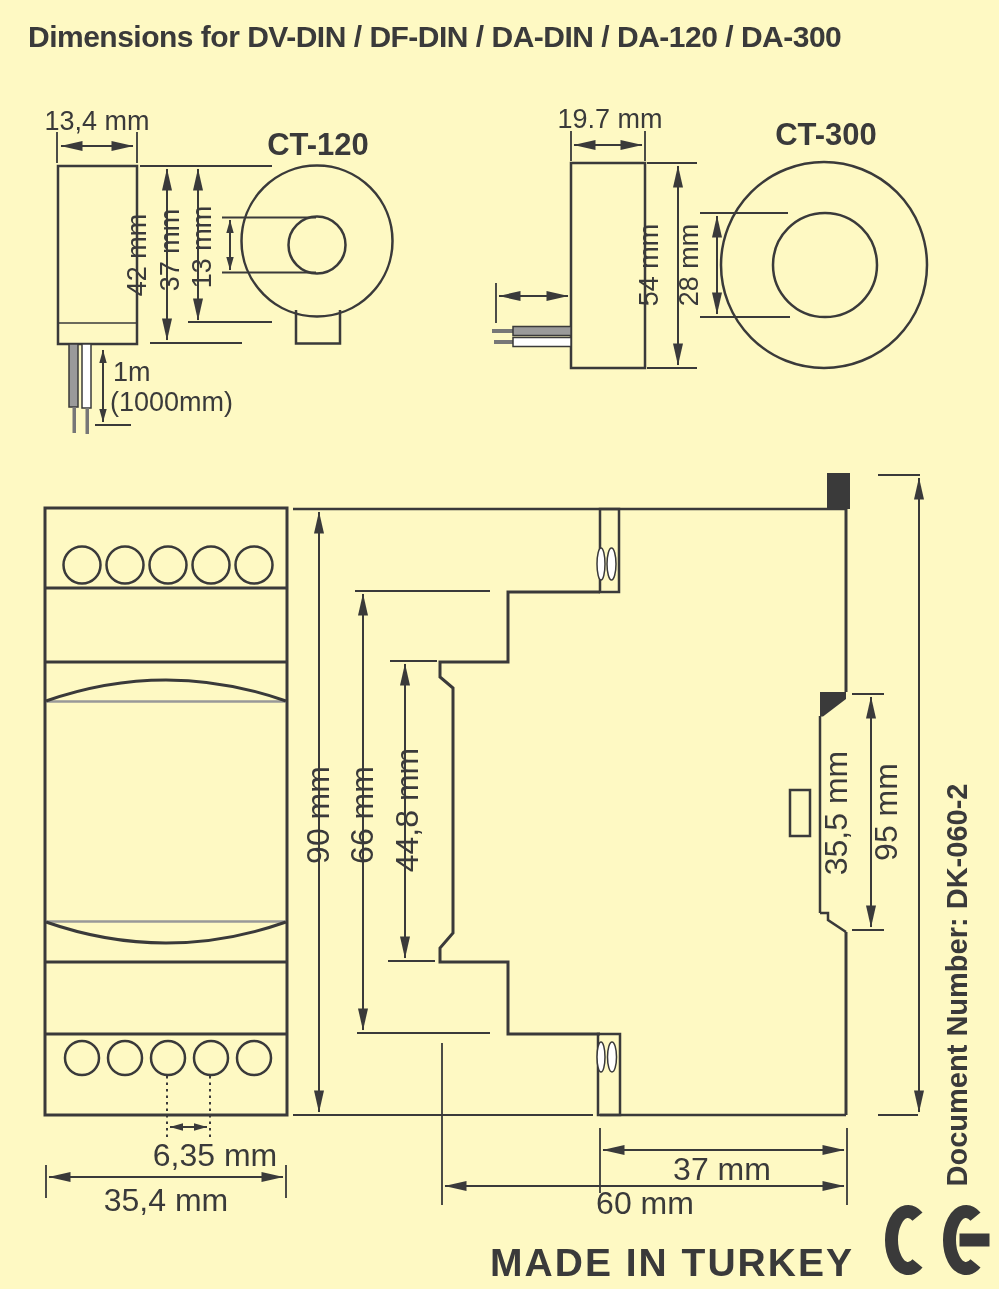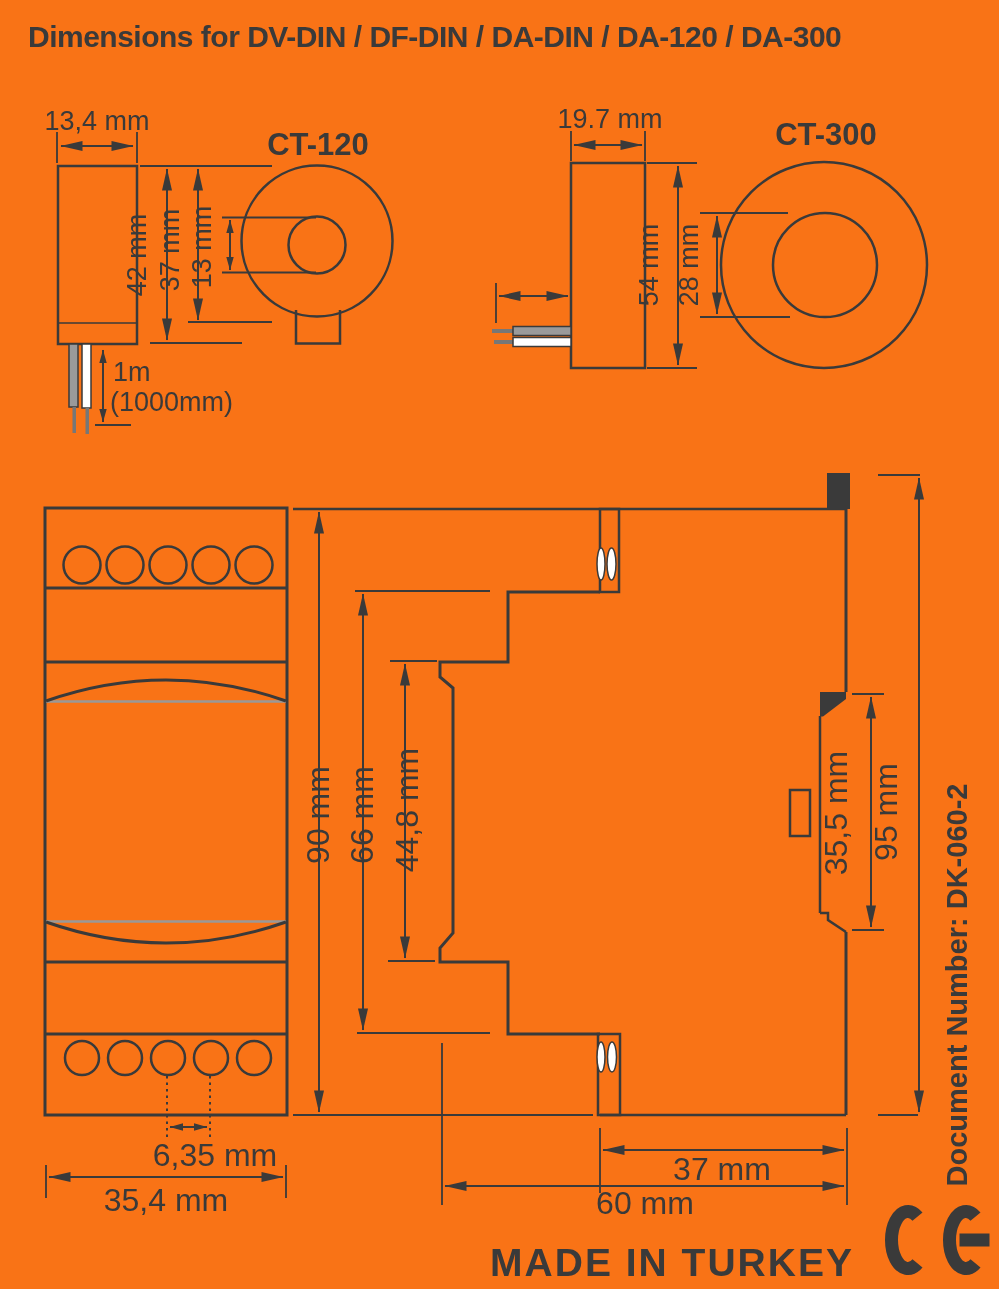--- a/index.html
+++ b/index.html
@@ -1,16 +1,16 @@
 <!DOCTYPE html>
 <html><head>
 <meta charset="utf-8">
 <style>
   html,body{margin:0;padding:0;background:#fff;}
-  #page{position:relative;width:999px;height:1289px;background:#f97316;overflow:hidden;}
+  #page{position:relative;width:999px;height:1289px;background:#fef9c3;overflow:hidden;}
   svg text{font-family:"Liberation Sans","DejaVu Sans",sans-serif;fill:#3a3a3a;}
   .title-txt{font-size:30px;font-weight:bold;letter-spacing:-0.5px;}
   .lbl{font-size:27px;}
   .lbl-lg{font-size:32px;}
   .part{font-size:31px;font-weight:bold;}
   .doc{font-size:29px;font-weight:bold;}
   .made{font-size:39px;font-weight:bold;letter-spacing:2px;}
   .dim{stroke:#3a3a3a;stroke-width:2;fill:none;}
   .ext{stroke:#3a3a3a;stroke-width:1.8;fill:none;}
   .s25{stroke:#3a3a3a;stroke-width:2.5;fill:none;}

